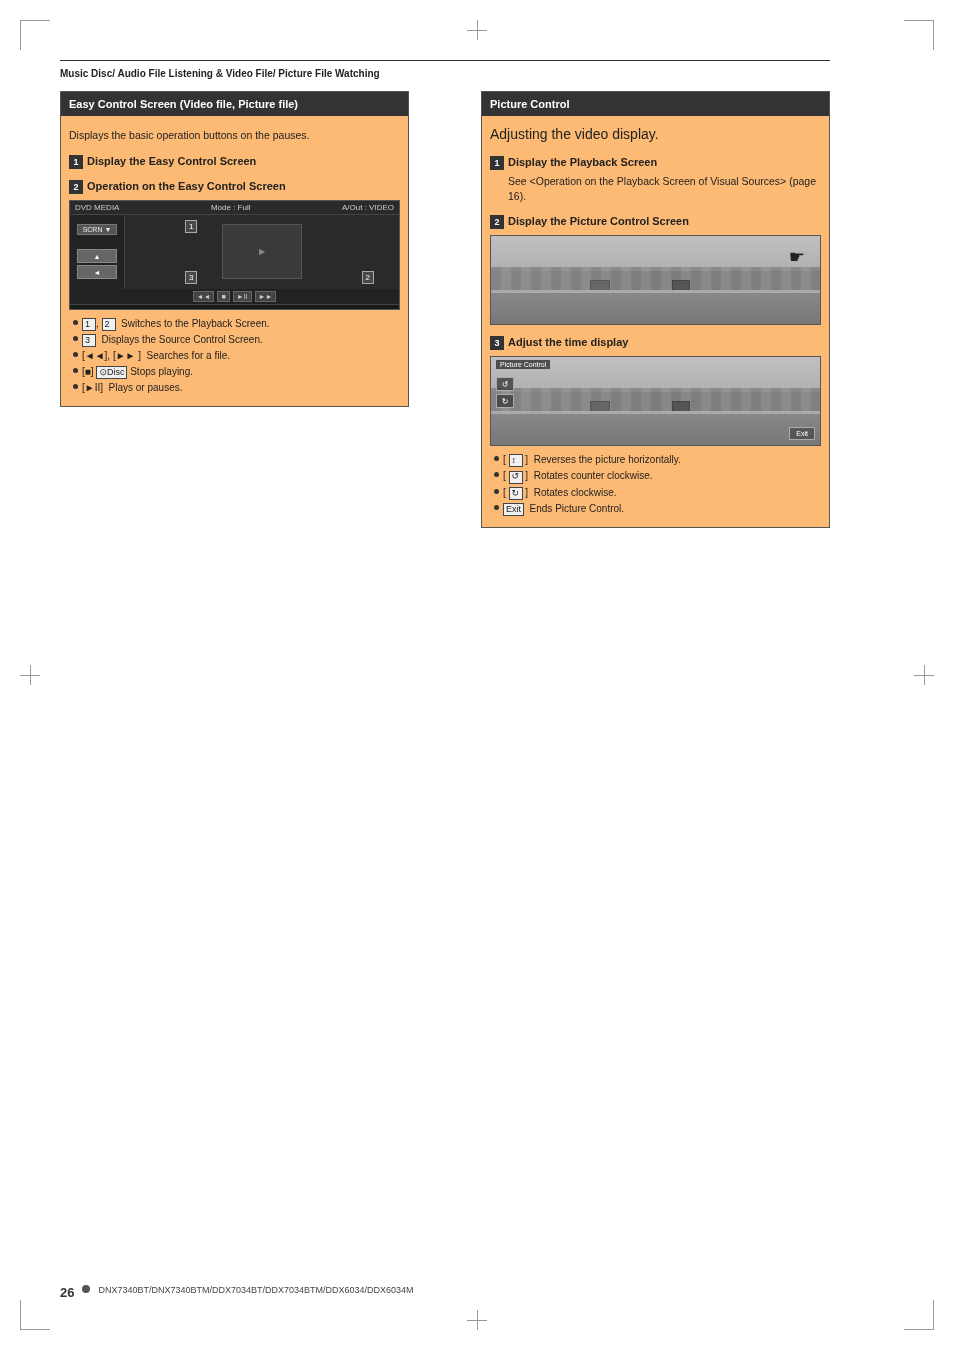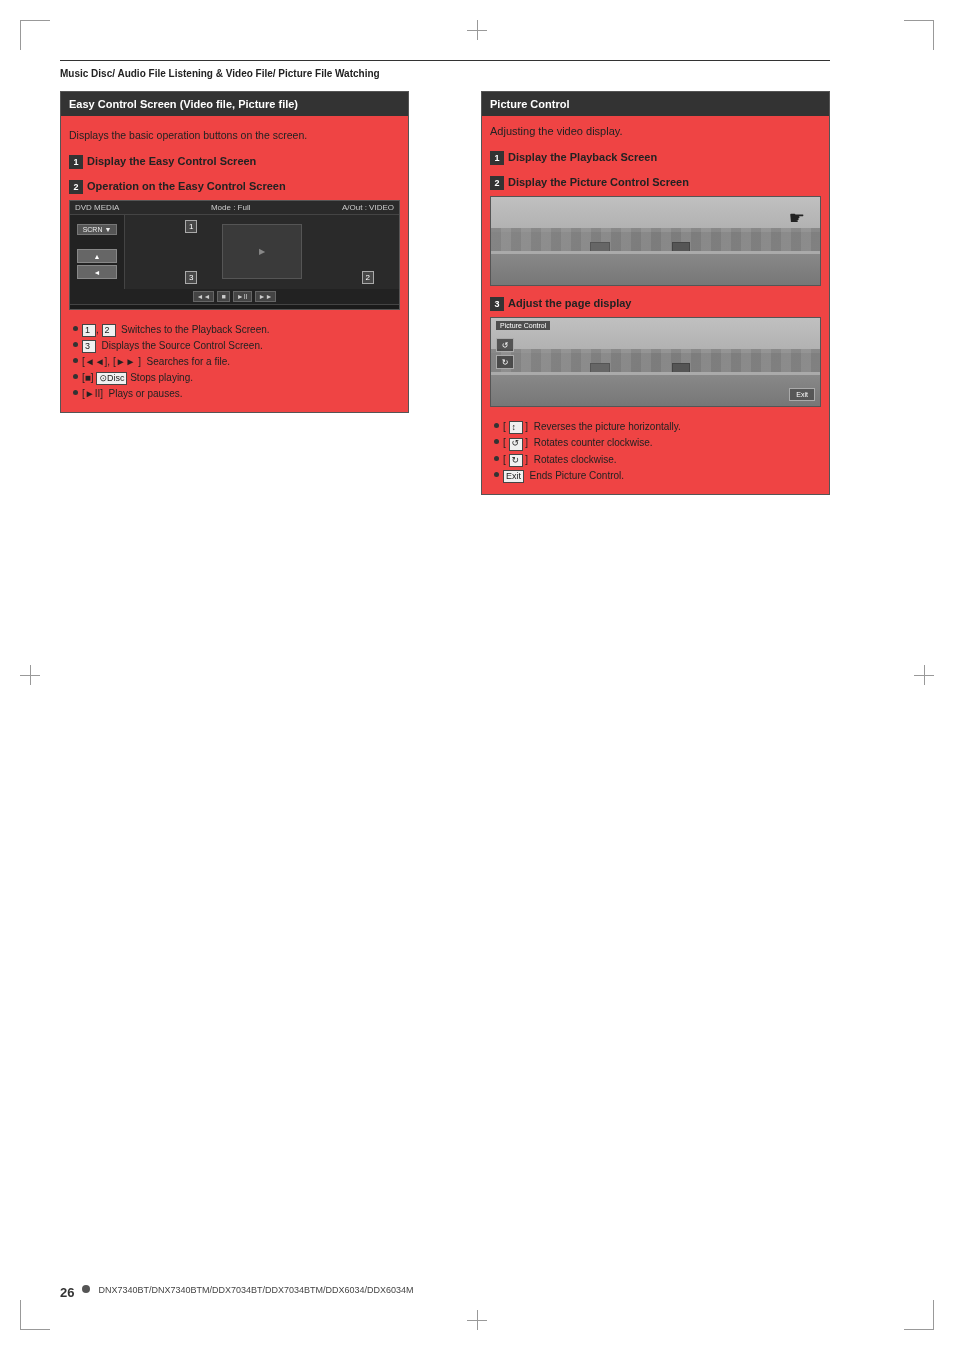--- a/index.html
+++ b/index.html
@@ -81,21 +81,21 @@
       min-width: 0;
     }
     .col-right {
       flex: 1;
       min-width: 0;
       padding-left: 48px;
     }
 
     
     .section-box {
-      background: #ef4444;
+      background: #fdba74;
       border: 1px solid #555;
       margin-bottom: 14px;
     }
     .section-box-header {
       background: #333;
       color: #fff;
       font-size: 11px;
       font-weight: bold;
       padding: 5px 8px;
       line-height: 1.3;
@@ -343,21 +343,21 @@
       width: 5px;
       height: 5px;
       border-radius: 50%;
       background: #333;
       display: inline-block;
       flex-shrink: 0;
       margin-top: 4px;
     }
 
     .sub-items {
-      margin-top: 12px;
+      margin-top: 6px;
     }
     .sub-item {
       font-size: 10px;
       line-height: 1.5;
       padding-left: 4px;
       display: flex;
       align-items: flex-start;
       gap: 4px;
       margin-bottom: 1px;
     }
@@ -371,21 +371,21 @@
       border: 1px solid #444;
       background: #f0f0f0;
       padding: 0 2px;
       font-size: 9px;
       font-family: Arial, sans-serif;
       min-width: 14px;
       height: 13px;
     }
 
     .right-col-text {
-      font-size: 11px;
+      font-size: 14px;
       line-height: 1.45;
       margin-bottom: 6px;
     }
   </style>
 </head>
 <body>
 
 <div class="crop-mark crop-tl"></div>
 <div class="crop-mark crop-tr"></div>
 <div class="crop-mark crop-bl"></div>
@@ -401,21 +401,21 @@
   <div class="header-section">
     <span class="header-title">Music Disc/ Audio File Listening &amp; Video File/ Picture File Watching</span>
   </div>
 
   <div class="columns">
 
     <div class="col-left">
       <div class="section-box">
         <div class="section-box-header">Easy Control Screen (Video file, Picture file)</div>
         <div class="section-box-body">
-          <p class="body-text">Displays the basic operation buttons on the screen.</p>
+          <p class="body-text">Displays the basic operation buttons on the pauses.</p>
 
           <div class="step-label">
             <span class="step-num">1</span>
             <span class="step-text">Display the Easy Control Screen</span>
           </div>
 
           <div class="step-label">
             <span class="step-num">2</span>
             <span class="step-text">Operation on the Easy Control Screen</span>
           </div>
@@ -497,20 +497,21 @@
     <div class="col-right">
       <div class="section-box">
         <div class="section-box-header">Picture Control</div>
         <div class="section-box-body">
           <p class="right-col-text">Adjusting the video display.</p>
 
           <div class="step-label">
             <span class="step-num">1</span>
             <span class="step-text">Display the Playback Screen</span>
           </div>
+          <p class="body-text indent">See &lt;Operation on the Playback Screen of Visual Sources&gt; (page 16).</p>
 
           <div class="step-label">
             <span class="step-num">2</span>
             <span class="step-text">Display the Picture Control Screen</span>
           </div>
 
           <div class="pic-control-img">
             <div class="sky-area"></div>
             <div class="buildings" style="background: repeating-linear-gradient(90deg, #777 0px, #777 10px, #888 10px, #888 20px); opacity:0.7;"></div>
             <div class="road-area" style="background: linear-gradient(180deg, #888 0%, #777 100%);"></div>
@@ -518,21 +519,21 @@
             <div style="position:absolute; bottom:36%; left:30%; width:20px; height:12px; background:#666; border:1px solid #555;"></div>
             <div style="position:absolute; bottom:36%; left:55%; width:18px; height:12px; background:#555; border:1px solid #444;"></div>
 
             <div style="position:absolute; bottom:35%; left:0; right:0; height:3px; background:#aaa;"></div>
 
             <div class="hand-cursor">☛</div>
           </div>
 
           <div class="step-label">
             <span class="step-num">3</span>
-            <span class="step-text">Adjust the page display</span>
+            <span class="step-text">Adjust the time display</span>
           </div>
 
           <div class="pic-control-img">
             <div class="sky-area"></div>
             <div class="buildings" style="background: repeating-linear-gradient(90deg, #777 0px, #777 10px, #888 10px, #888 20px); opacity:0.7;"></div>
             <div class="road-area" style="background: linear-gradient(180deg, #888 0%, #777 100%);"></div>
 
             <div style="position:absolute; bottom:36%; left:30%; width:20px; height:12px; background:#666; border:1px solid #555;"></div>
             <div style="position:absolute; bottom:36%; left:55%; width:18px; height:12px; background:#555; border:1px solid #444;"></div>
             <div style="position:absolute; bottom:35%; left:0; right:0; height:3px; background:#aaa;"></div>

